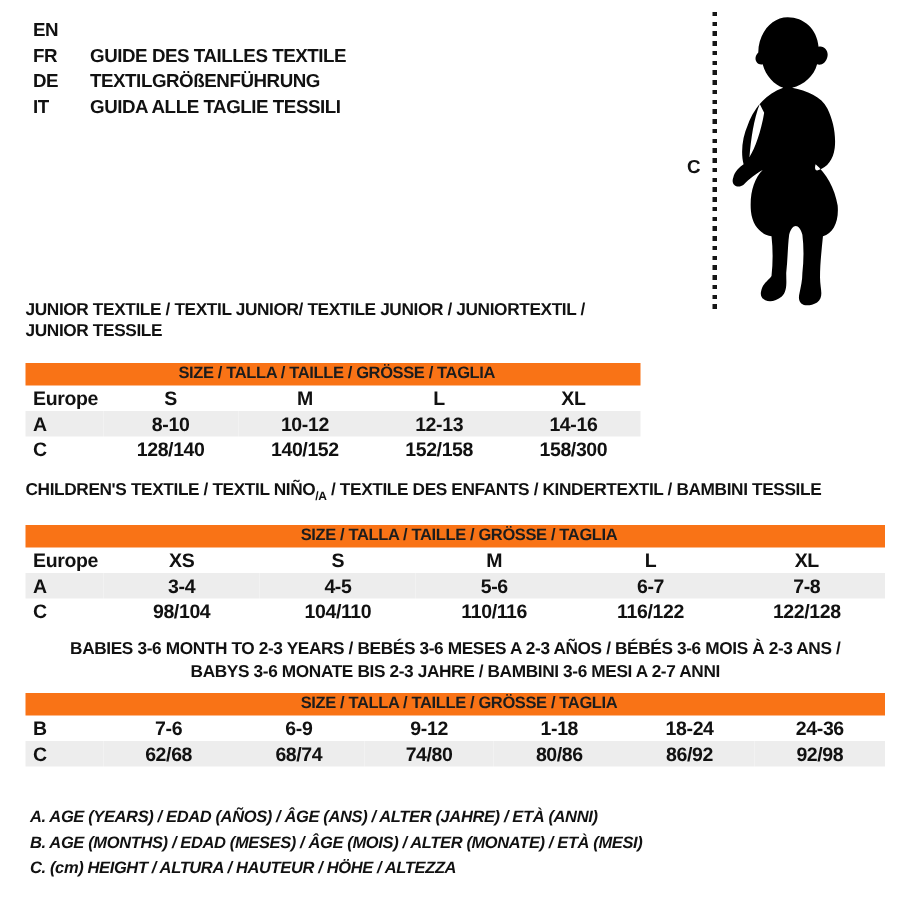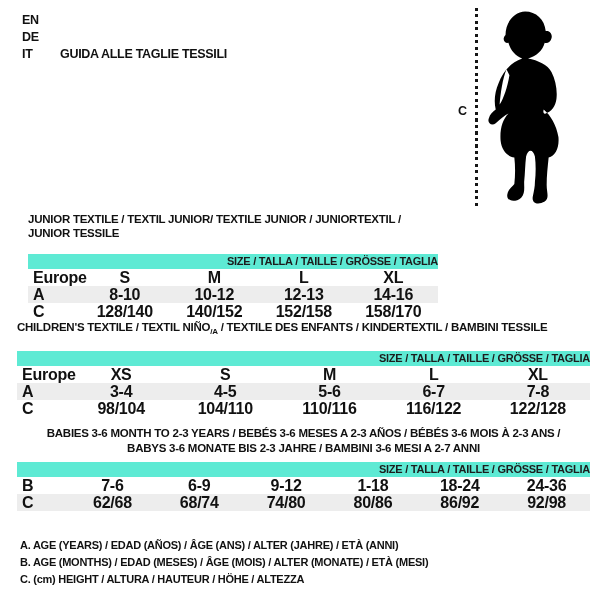--- a/index.html
+++ b/index.html
@@ -23,59 +23,64 @@
   .figure { position: absolute; left: 450px; top: 4px; width: 148px; height: 212px; }
   .c-label { position: absolute; left: 8px; top: 100px; font-weight: 700; font-size: 12.5px; }
   .dash-line {
     position: absolute; left: 25px; top: 4px; width: 2.5px; height: 200px;
     background: repeating-linear-gradient(to bottom, #161616 0px, #161616 3px, transparent 3px, transparent 6.5px);
   }
   .baby-svg { position: absolute; left: 32px; top: 2px; width: 98px; height: 206px; }
 
   
   .sec { position: absolute; left: 17px; }
-  .sec1 { top: 212px; width: 410px; margin-left: 11px; }
+  .sec1 { top: 200px; width: 410px; }
   .sec2 { top: 320px; width: 573px; }
   .sec3 { top: 426px; width: 573px; }
   .sec-title { margin: 0; font-size: 11.5px; line-height: 14px; font-weight: 700; letter-spacing: -0.25px; }
   .sec1 .sec-title { margin-bottom: 14px; }
   .sec2 .sec-title { margin-bottom: 12px; }
   .sec3 .sec-title { line-height: 15px; margin-bottom: 6px; text-align: center; }
   .sec-title sub { font-size: 8px; }
 
   table { width: 100%; border-collapse: collapse; table-layout: fixed; }
   col.lblcol { width: 52px; }
   th {
-    background: #5eead4;
-    font-size: 11px; font-weight: 700; text-align: right;
+    background: #f97316;
+    font-size: 11px; font-weight: 700; text-align: center;
     padding: 1px 0 2px 5px; letter-spacing: -0.25px;
     color: #1c1c1c;
   }
   td {
-    font-size: 16px; font-weight: 700; text-align: center;
+    font-size: 13px; font-weight: 700; text-align: center;
     padding: 1.5px 0; letter-spacing: -0.25px; line-height: 14px;
   }
   td.lbl { text-align: left; padding-left: 5px; }
   tr.alt td { background: #ededed; }
 
   
-  .notes { position: absolute; left: 20px; top: 537px; }
+  .notes { position: absolute; left: 20px; top: 537px; font-style: italic; }
   .note-line { font-size: 11px; font-weight: 700; line-height: 17px; letter-spacing: -0.25px; }
 </style>
 </head>
 <body>
 
 <div class="page">
 
   <div class="langs">
     <div class="lang-row">
       <span class="lang-code">EN</span>
     </div>
     <div class="lang-row">
+      <span class="lang-code">FR</span>
+      <span class="lang-label">GUIDE DES TAILLES TEXTILE</span>
+    </div>
+    <div class="lang-row">
       <span class="lang-code">DE</span>
+      <span class="lang-label">TEXTILGRÖßENFÜHRUNG</span>
     </div>
     <div class="lang-row">
       <span class="lang-code">IT</span>
       <span class="lang-label">GUIDA ALLE TAGLIE TESSILI</span>
     </div>
   </div>
 
   <div class="figure">
     <span class="c-label">C</span>
     <div class="dash-line"></div>
@@ -149,21 +154,21 @@
           <td>8-10</td>
           <td>10-12</td>
           <td>12-13</td>
           <td>14-16</td>
         </tr>
         <tr>
           <td class="lbl">C</td>
           <td>128/140</td>
           <td>140/152</td>
           <td>152/158</td>
-          <td>158/170</td>
+          <td>158/300</td>
         </tr>
       </tbody>
     </table>
   </section>
 
   <section class="sec sec2">
     <h2 class="sec-title"><span>CHILDREN'S TEXTILE / TEXTIL NIÑO</span><sub>/A</sub><span> / TEXTILE DES ENFANTS / KINDERTEXTIL / BAMBINI TESSILE</span></h2>
     <table>
       <colgroup>
           <col class="lblcol">

